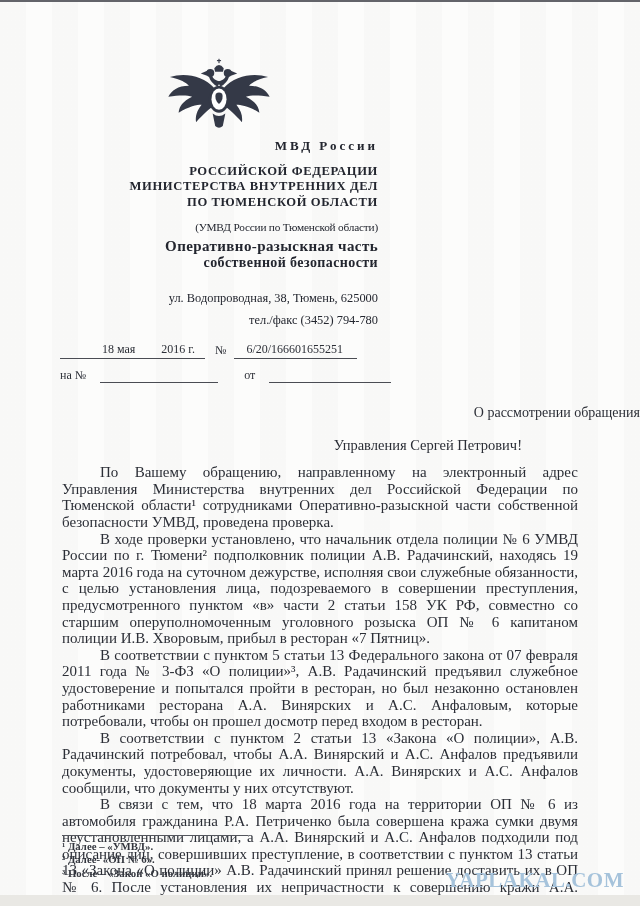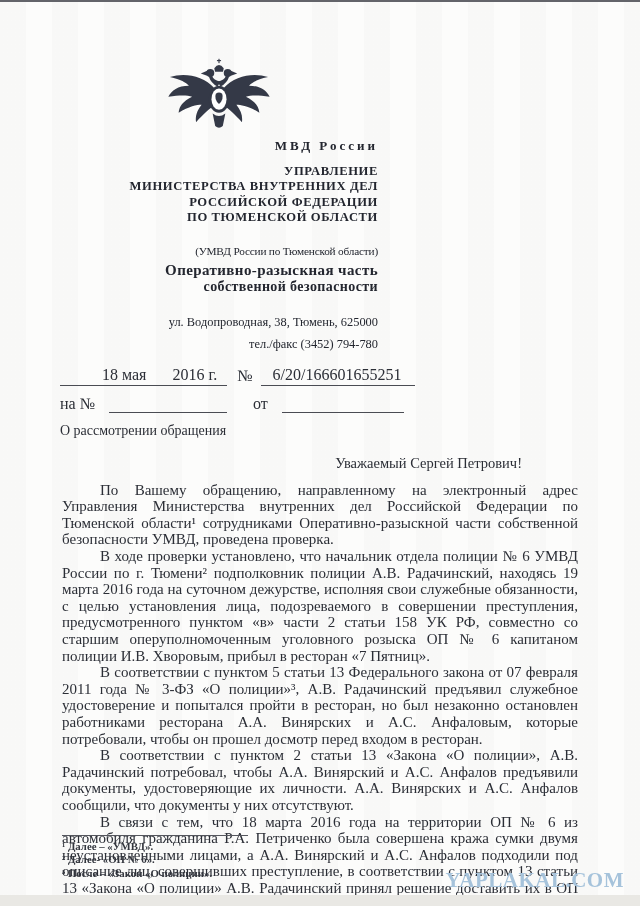--- a/index.html
+++ b/index.html
@@ -22,40 +22,40 @@
   
   .letterhead{
     margin:58px 0 0 60px;
     width:318px;
     text-align:right;
     color:#23262f;
   }
   .emblem{display:block;margin:0 auto 4px auto;}
   .org-small{font-weight:bold;font-size:13px;letter-spacing:3px;margin-bottom:10px;}
   .org-line{font-weight:bold;font-size:12.6px;line-height:15.4px;letter-spacing:0.6px;}
-  .org-abbrev{font-size:11.3px;letter-spacing:-0.2px;margin-top:19px;}
+  .org-abbrev{font-size:11.3px;letter-spacing:-0.2px;margin-top:11px;}
   .dept1{font-weight:bold;font-size:15px;margin-top:5px;letter-spacing:0.4px;}
   .dept2{font-weight:bold;font-size:14px;letter-spacing:0.4px;}
   .addr{font-size:12.4px;margin-top:20px;}
   .phone{font-size:12.4px;margin-top:7px;}
 
   
-  .refblock{margin:14px 0 0 60px;font-size:16px;color:#2b2e36;text-align:right;}
+  .refblock{margin:14px 0 0 60px;font-size:12px;color:#2b2e36;text-align:right;}
   .ref-row1{display:flex;align-items:flex-end;}
   .u{border-bottom:1.2px solid #4a4c53;}
   .seg-date{display:inline-flex;gap:26px;padding:0 10px 1px 42px;}
   .nosign{margin:0 8px 1px 10px;}
   .seg-num{padding:0 14px 1px 12px;}
   .ref-row2{display:flex;align-items:flex-end;margin-top:9px;}
   .lbl-na{margin-right:14px;}
   .blank1{width:118px;height:14px;}
   .lbl-ot{margin:0 14px 0 26px;}
   .blank2{width:122px;height:14px;}
 
-  .subject{margin:10px 0 0 60px;font-size:14px;}
+  .subject{margin:22px 0 0 60px;font-size:14px;text-align:right;}
   .greeting{margin-top:16px;text-align:right;padding-right:118px;font-size:14.5px;}
 
   
   .bodytext{margin:10px 62px 0 62px;}
   .bodytext p{
     margin:0;
     font-size:15px;
     line-height:16.6px;
     text-align:justify;
     text-indent:38px;
@@ -94,23 +94,22 @@
         <path d="M83 23 Q80 32 72 36 L68 30 Q77 28 79 22 Z"></path>
         <path d="M64 38 C50 22 26 18 8 24 C22 27 28 31 32 35 C18 35 10 41 6 49 C20 47 30 47 36 49 C24 55 20 61 19 69 C32 61 42 59 48 59 C42 67 40 73 41 81 C50 71 58 64 64 60 Z"></path>
         <path d="M76 38 C90 22 114 18 132 24 C118 27 112 31 108 35 C122 35 130 41 134 49 C120 47 110 47 104 49 C116 55 120 61 121 69 C108 61 98 59 92 59 C98 67 100 73 99 81 C90 71 82 64 76 60 Z"></path>
         <ellipse cx="70" cy="52" rx="13" ry="17"></ellipse>
         <ellipse cx="70" cy="52" rx="9.5" ry="13.5" fill="#ffffff"></ellipse>
         <path d="M66 45 q4 -3 8 0 q2.5 7 -4 13 q-6.5 -6 -4 -13 z"></path>
         <path d="M62 70 q8 6.5 16 0 l-3.2 16 q-4.8 4 -9.6 0 z"></path>
       </g>
     </svg>
     <div class="org-small">МВД России</div>
-    <div class="org-line">УПРАВЛЕНИЕ</div>
+    <div class="org-line">РОССИЙСКОЙ ФЕДЕРАЦИИ</div>
     <div class="org-line">МИНИСТЕРСТВА ВНУТРЕННИХ ДЕЛ</div>
-    <div class="org-line">РОССИЙСКОЙ ФЕДЕРАЦИИ</div>
     <div class="org-line">ПО ТЮМЕНСКОЙ ОБЛАСТИ</div>
     <div class="org-abbrev">(УМВД России по Тюменской области)</div>
     <div class="dept1">Оперативно-разыскная часть</div>
     <div class="dept2">собственной безопасности</div>
     <div class="addr">ул. Водопроводная, 38, Тюмень, 625000</div>
     <div class="phone">тел./факс (3452) 794-780</div>
   </div>
 
   <div class="refblock">
     <div class="ref-row1">
@@ -123,21 +122,21 @@
     </div>
     <div class="ref-row2">
       <span class="lbl-na">на №</span>
       <span class="u blank1"></span>
       <span class="lbl-ot">от</span>
       <span class="u blank2"></span>
     </div>
   </div>
 
   <div class="subject">О рассмотрении обращения</div>
-  <div class="greeting">Уважаемый Сергей Петрович!</div>
+  <div class="greeting">Управления Сергей Петрович!</div>
 
   <div class="bodytext">
     <p>По Вашему обращению, направленному на электронный адрес Управления Министерства внутренних дел Российской Федерации по Тюменской области¹ сотрудниками Оперативно-разыскной части собственной безопасности УМВД, проведена проверка.</p>
     <p>В ходе проверки установлено, что начальник отдела полиции № 6 УМВД России по г. Тюмени²  подполковник полиции А.В. Радачинский, находясь 19 марта 2016 года на суточном дежурстве, исполняя свои служебные обязанности, с целью установления лица, подозреваемого в совершении преступления, предусмотренного пунктом «в» части 2 статьи 158 УК РФ, совместно со старшим оперуполномоченным уголовного розыска ОП № 6 капитаном полиции И.В. Хворовым, прибыл в ресторан «7 Пятниц».</p>
     <p>В соответствии с пунктом 5 статьи 13 Федерального закона от 07 февраля 2011 года № 3-ФЗ «О полиции»³, А.В. Радачинский предъявил служебное удостоверение и попытался пройти в ресторан, но был незаконно остановлен работниками ресторана А.А. Винярских и А.С. Анфаловым, которые потребовали, чтобы он прошел досмотр перед входом в ресторан.</p>
     <p>В соответствии с пунктом 2 статьи 13 «Закона «О полиции», А.В. Радачинский потребовал, чтобы А.А. Винярский и А.С. Анфалов предъявили документы, удостоверяющие их личности. А.А. Винярских и А.С. Анфалов сообщили, что документы у них отсутствуют.</p>
     <p>В связи с тем, что 18 марта 2016 года на территории ОП № 6 из автомобиля гражданина Р.А. Петриченко была совершена кража сумки двумя неустановленными лицами, а А.А. Винярский и А.С. Анфалов подходили под описание лиц, совершивших преступление, в соответствии с пунктом 13 статьи 13 «Закона «О полиции» А.В. Радачинский принял решение доставить их в ОП № 6. После установления их непричастности к совершению кражи А.А. Винярских и А.С. Анфалов были отпущены из ОП № 6.</p>
     <p>Кроме того, в ходе проверки  установлено, что А.А. Винярских и А.С. Анфалов в ООО «Мариника» официально не трудоустроены, сотрудниками частного охранного предприятия не являются, однако осуществляли личный досмотр посетителей ресторана</p>
   </div>
 

